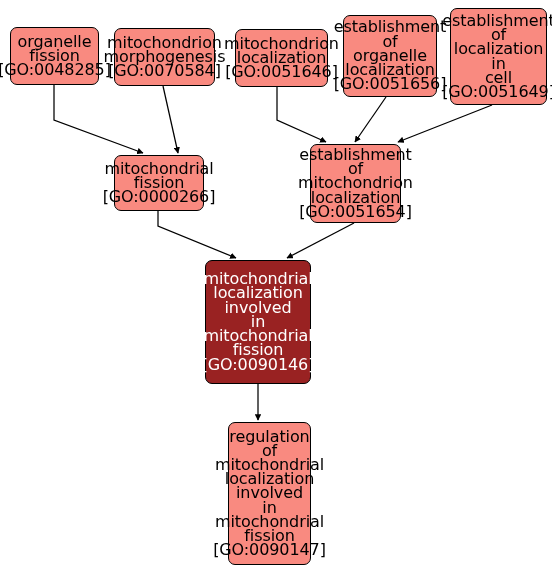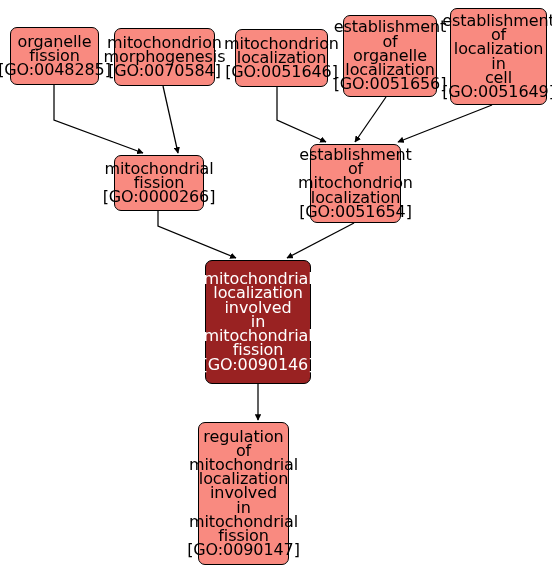--- a/index.html
+++ b/index.html
@@ -119,21 +119,21 @@
       </div>
       <div class="node dark" title="mitochondrial localization involved in mitochondrial fission GO:0090146" style="left: 205px; top: 260px; width: 106px; height: 124px;">
         <span class="node-label">mitochondrial
 localization
 involved
 in
 mitochondrial
 fission
 [GO:0090146]</span>
       </div>
-      <div class="node pink" title="regulation of mitochondrial localization involved in mitochondrial fission GO:0090147" style="left: 198px; top: 422px; width: 91px; height: 143px;">
+      <div class="node pink" title="regulation of mitochondrial localization involved in mitochondrial fission GO:0090147" style="left: 228px; top: 422px; width: 83px; height: 143px;">
         <span class="node-label">regulation
 of
 mitochondrial
 localization
 involved
 in
 mitochondrial
 fission
 [GO:0090147]</span>
       </div>

